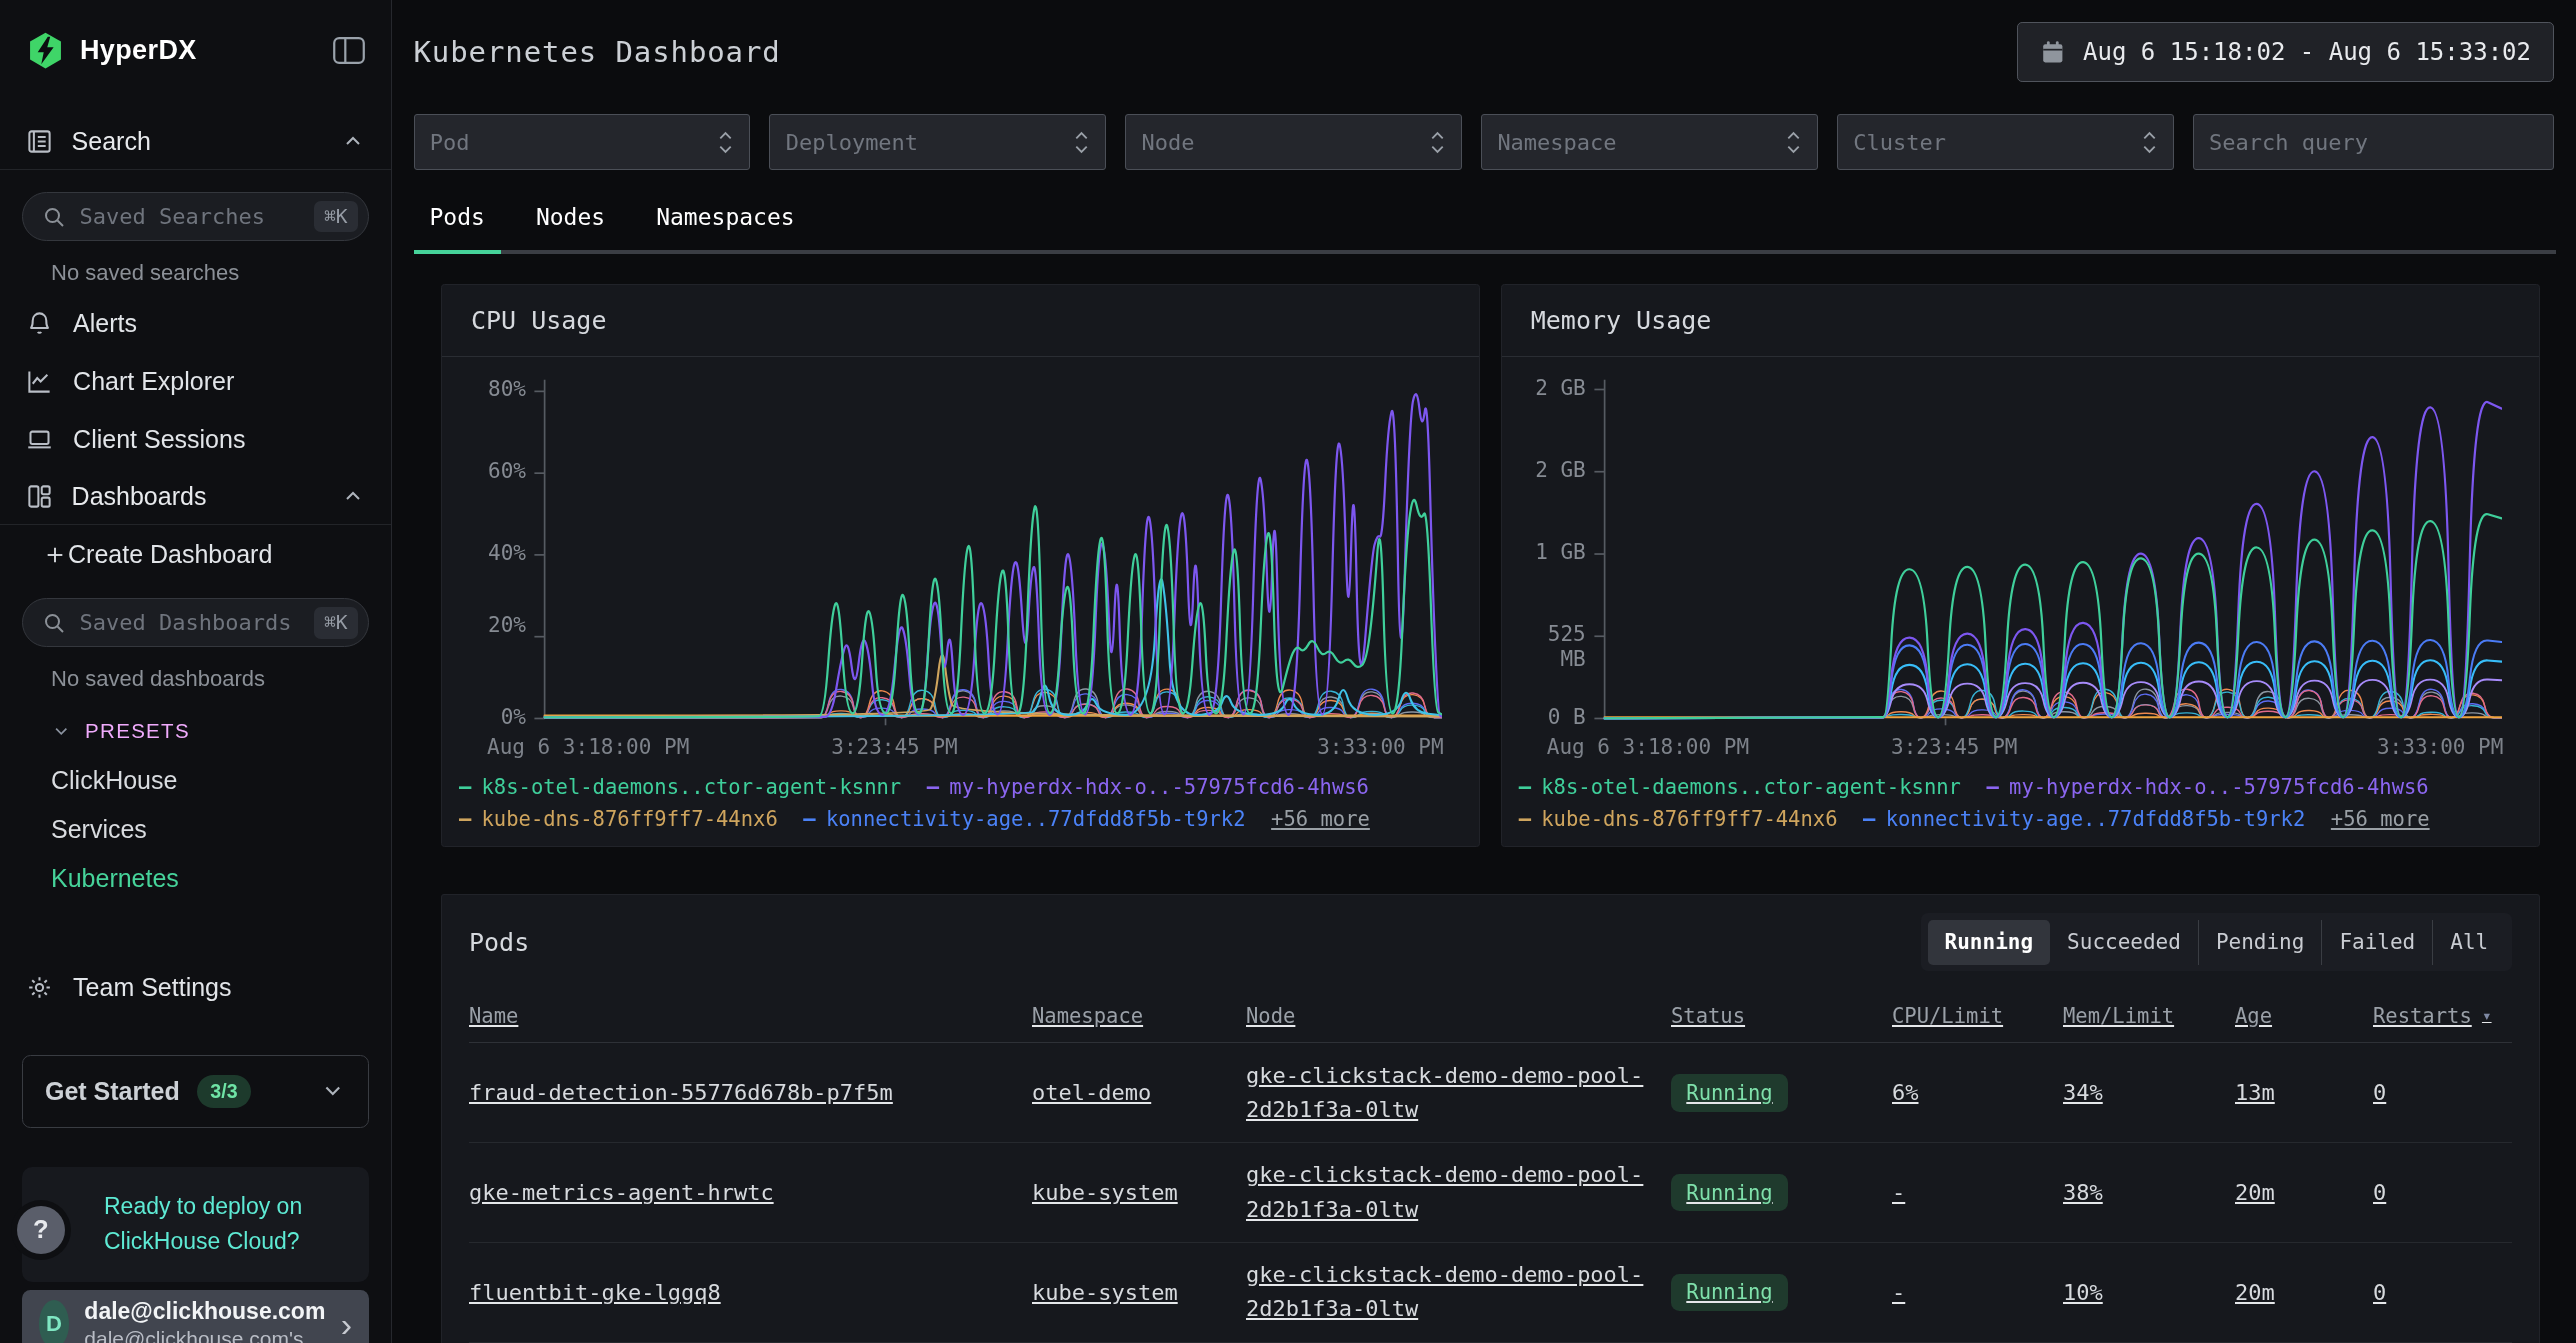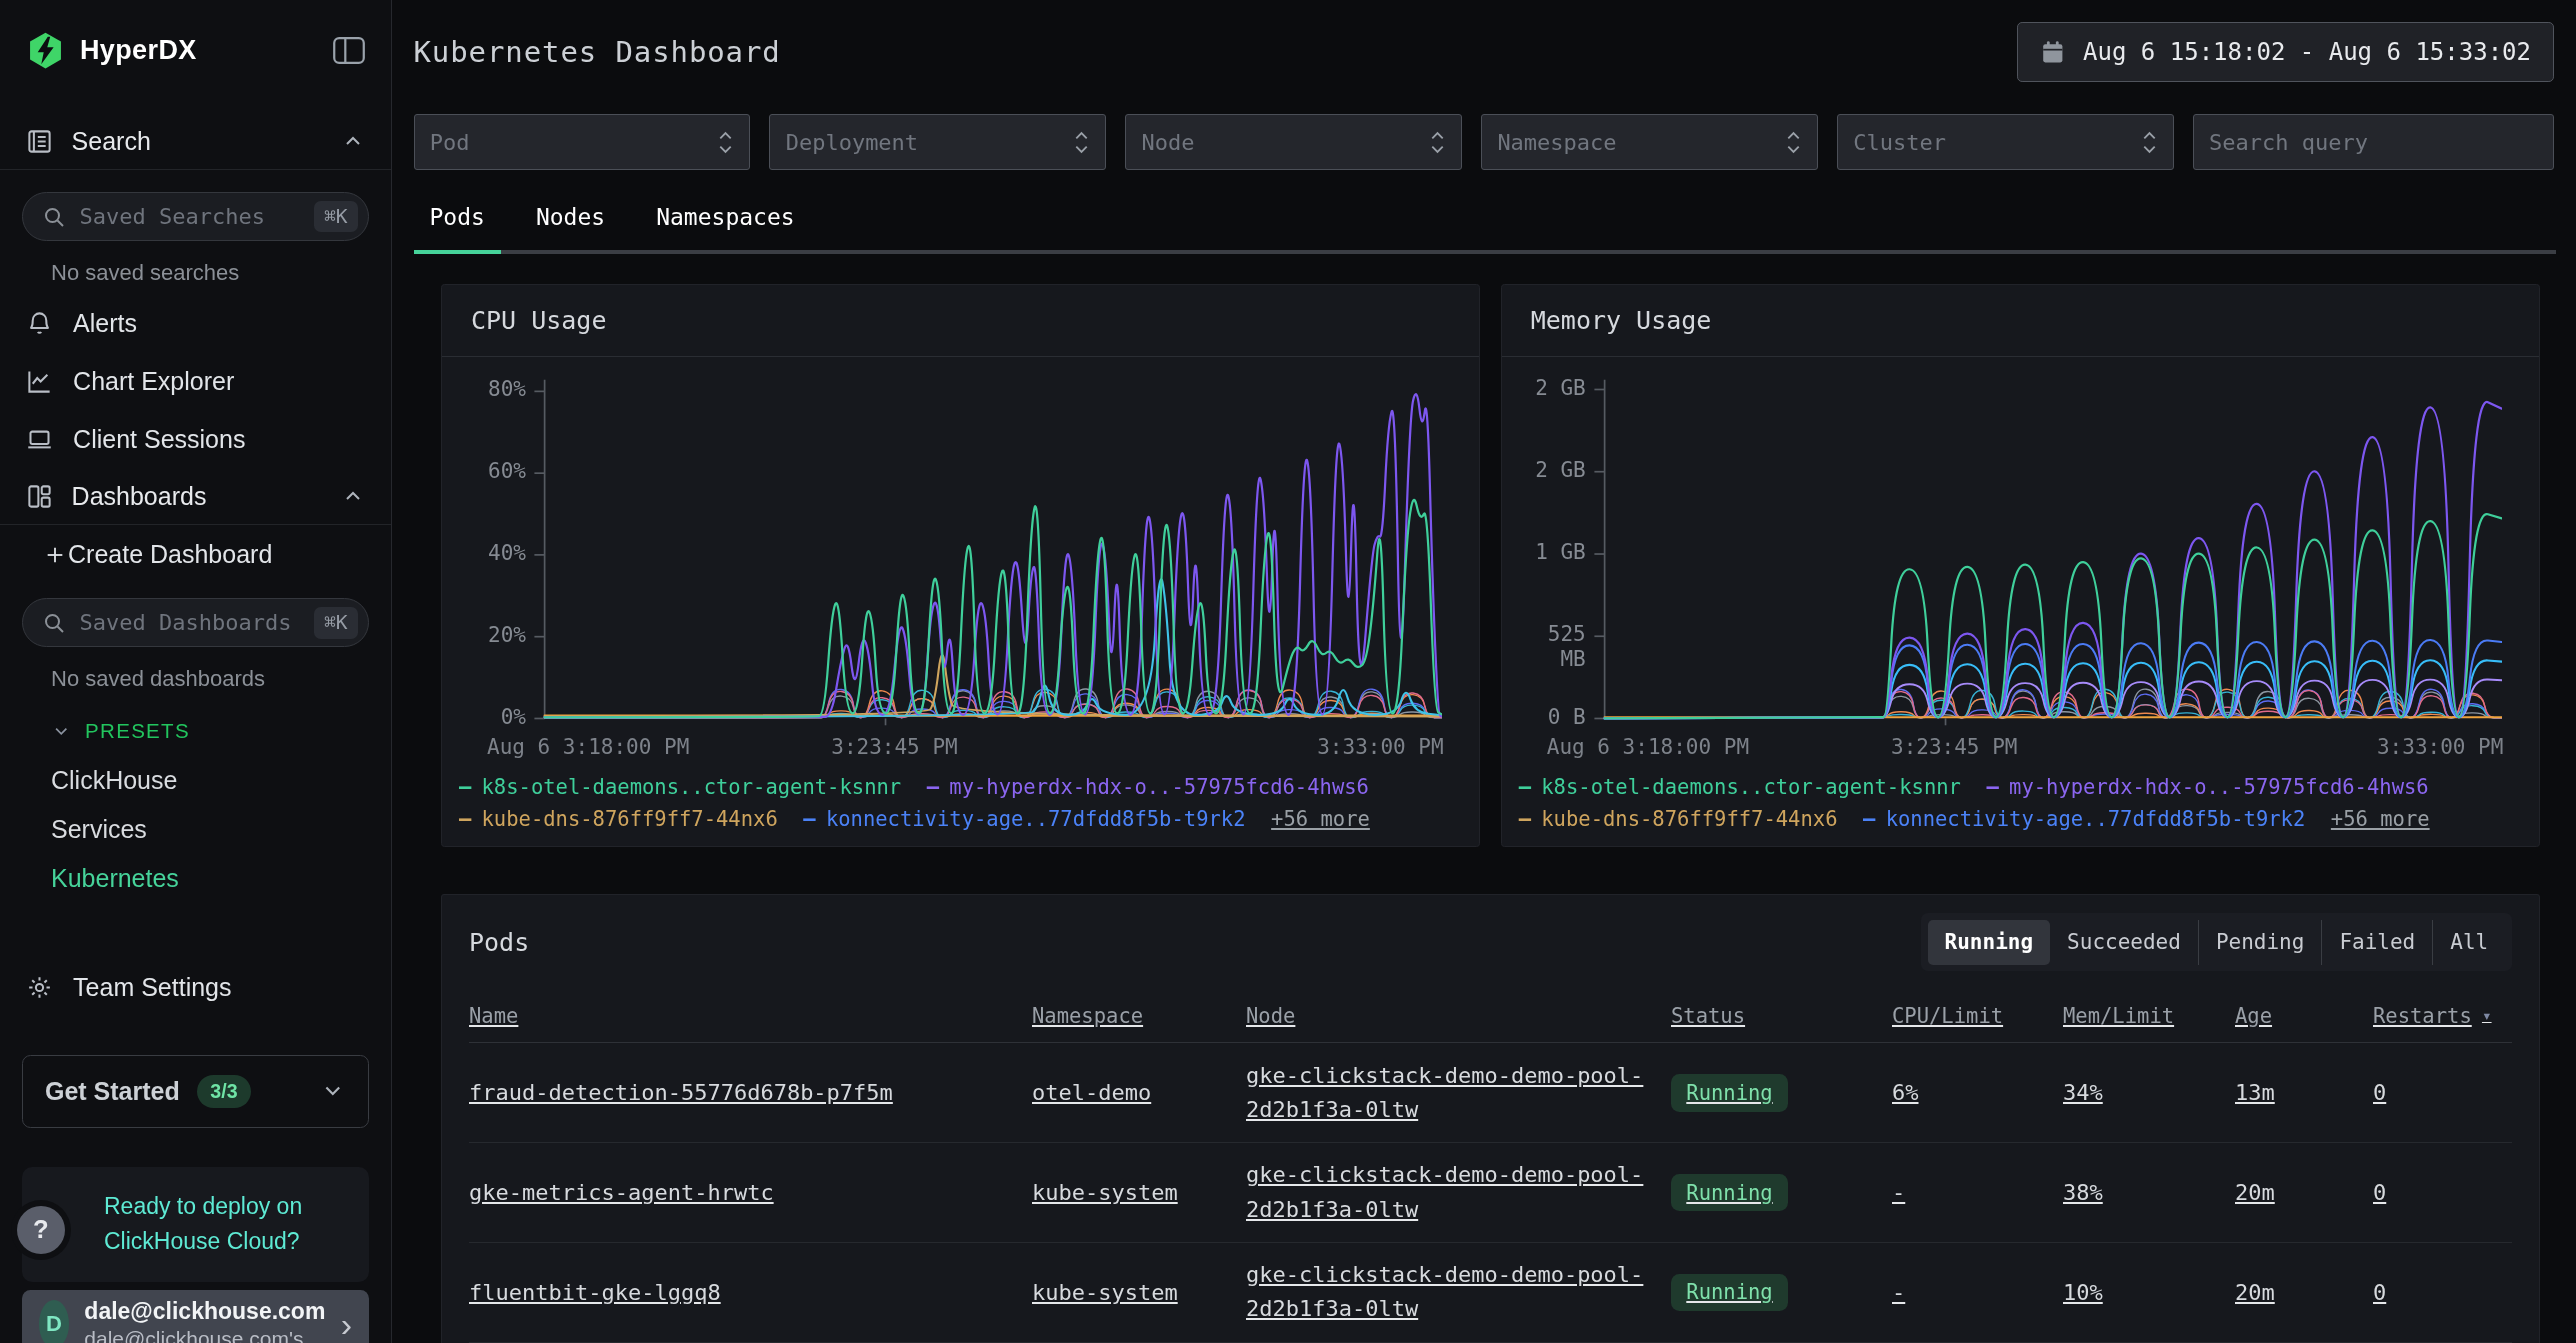--- a/index.html
+++ b/index.html
@@ -20,21 +20,21 @@
                  border:0.9px solid #34373d; display:flex; align-items:center; padding:0 10.2px 0 19px; gap:13.6px; }
   .pill-search .ph { font-family:"DejaVu Sans Mono",monospace; font-size:22px; color:#6f747d; }
   .kbd { margin-left:auto; background:#2a2d34; border-radius:6.8px; padding:4.3px 10.2px;
          font-size:19.6px; color:#959ba4; font-family:"DejaVu Sans Mono",monospace; }
   .muted-line { padding:13.6px 25.6px 8.5px 51px; font-size:22px; color:#8b9097; }
   .nav-item { display:flex; align-items:center; gap:20.5px; padding:0 25.6px; height:58px;
               font-size:25px; color:#e2e5e9; cursor:pointer; }
   .create-dash { display:flex; align-items:center; gap:2px; padding:15.3px 25.6px 6.8px 44px;
                  font-size:25px; color:#e2e5e9; }
   .presets-head { display:flex; align-items:center; gap:13.6px; padding:19px 25.6px 12px 51px;
-                  font-size:20.5px; color:#22c55e; letter-spacing:1.3px; }
+                  font-size:20.5px; color:#f0abfc; letter-spacing:1.3px; }
   .preset-item { padding:10.2px 25.6px 10.2px 51px; font-size:25px; color:#d9dce0; }
   .preset-item.active { color:var(--accent); }
   .team-settings { margin-top:55px; }
   .get-started { margin:38px 22px 0 22px; border:0.9px solid #393c42; border-radius:8.5px; height:73px;
                  display:flex; align-items:center; padding:0 22px; gap:17px; }
   .get-started .gs-label { font-size:25px; font-weight:700; color:#cdd1d6; }
   .badge-green { background:#1d3a2c; color:#6fe3a5; font-size:19.6px; font-weight:700;
                  padding:5.1px 13.6px; border-radius:852px; }
   .promo-card { position:relative; margin:39px 22px 0 22px; background:#17191e; border-radius:10.2px;
                 padding:22px 22px 22px 82px; }
@@ -322,21 +322,21 @@
     </div>
 
   <div class="content">
     <div class="charts-row">
       <div class="card chart-card">
         <div class="card-header">CPU Usage</div>
         <div class="chart-body">
             <div class="ytick" style="top: 20px;">80%</div>
             <div class="ytick" style="top: 102px;">60%</div>
             <div class="ytick" style="top: 184px;">40%</div>
-            <div class="ytick" style="top: 266px;">20%</div>
+            <div class="ytick" style="top: 256px;">20%</div>
             <div class="ytick" style="top: 348px;">0%</div>
             <svg class="plot-svg" viewBox="0 0 1070 410" preserveAspectRatio="none">
               <line x1="16" y1="2" x2="16" y2="400" stroke="#565b62" stroke-width="2"></line>
               <line x1="4" y1="15.7" x2="16" y2="15.7" stroke="#565b62" stroke-width="2"></line>
               <line x1="4" y1="111.8" x2="16" y2="111.8" stroke="#565b62" stroke-width="2"></line>
               <line x1="4" y1="207.8" x2="16" y2="207.8" stroke="#565b62" stroke-width="2"></line>
               <line x1="4" y1="303.9" x2="16" y2="303.9" stroke="#565b62" stroke-width="2"></line>
               <line x1="4" y1="400.0" x2="16" y2="400.0" stroke="#565b62" stroke-width="2"></line>
               <line x1="416.5" y1="400" x2="416.5" y2="408" stroke="#565b62" stroke-width="2"></line>
               <path d="M16,399.4Q336.4,399.1 341.1,399.0Q345.9,398.8 349.6,385.7Q353.3,372.6 364.8,373.7Q376.3,374.8 378.7,386.8Q381.1,398.8 387.5,398.8Q393.9,398.8 397.5,396.5Q401.2,394.1 412.8,394.4Q424.3,394.6 426.7,396.7Q429.1,398.8 435.5,398.8Q441.8,398.8 445.5,387.3Q449.2,375.8 460.7,376.8Q472.2,377.8 474.6,388.3Q477,398.8 483.4,398.8Q489.8,398.8 493.5,382.5Q497.2,366.2 508.7,367.5Q520.2,368.9 522.6,383.9Q525,398.8 531.4,398.8Q537.7,398.8 541.4,394.8Q545.1,390.7 556.6,391.1Q568.1,391.5 570.5,395.1Q572.9,398.8 579.3,398.8Q585.7,398.8 589.4,391.6Q593.1,384.5 604.6,385.1Q616.1,385.8 618.5,392.3Q620.9,398.8 627.3,398.8Q633.6,398.8 637.3,381.4Q641,364 652.5,365.4Q664.1,366.9 666.5,382.9Q668.8,398.8 675.2,398.8Q681.6,398.8 685.3,391.1Q689,383.5 700.5,384.1Q712,384.8 714.4,391.8Q716.8,398.8 723.2,398.8Q729.6,398.8 733.3,395.1Q736.9,391.4 748.5,391.8Q760,392.1 762.4,395.5Q764.8,398.8 771.1,398.8Q777.5,398.8 781.2,382.8Q784.9,366.8 796.4,368.1Q807.9,369.4 810.3,384.1Q812.7,398.8 819.1,398.8Q825.5,398.8 829.1,386.8Q832.8,374.8 844.3,375.8Q855.9,376.8 858.3,387.8Q860.7,398.8 867.0,398.8Q873.4,398.8 877.1,396.5Q880.8,394.2 892.3,394.4Q903.8,394.7 906.2,396.8Q908.6,398.8 915.0,398.8Q921.4,398.8 925.1,386.3Q928.8,373.7 940.3,374.8Q951.8,375.8 954.2,387.3Q956.6,398.8 963.0,398.8Q969.3,398.8 973.0,383.1Q976.7,367.5 988.3,368.8Q999.8,370.1 1002.1,384.5Q1004.5,398.8 1010.9,398.8Q1017.3,398.8 1021.0,395.4Q1024.7,392 1036.2,392.4Q1047.7,392.7 1050.1,395.8Q1052.5,398.8 1061.3,398.8L1070,398.8" fill="none" stroke="#8d96a1" stroke-width="1.6" stroke-linejoin="round" stroke-linecap="round"></path>

